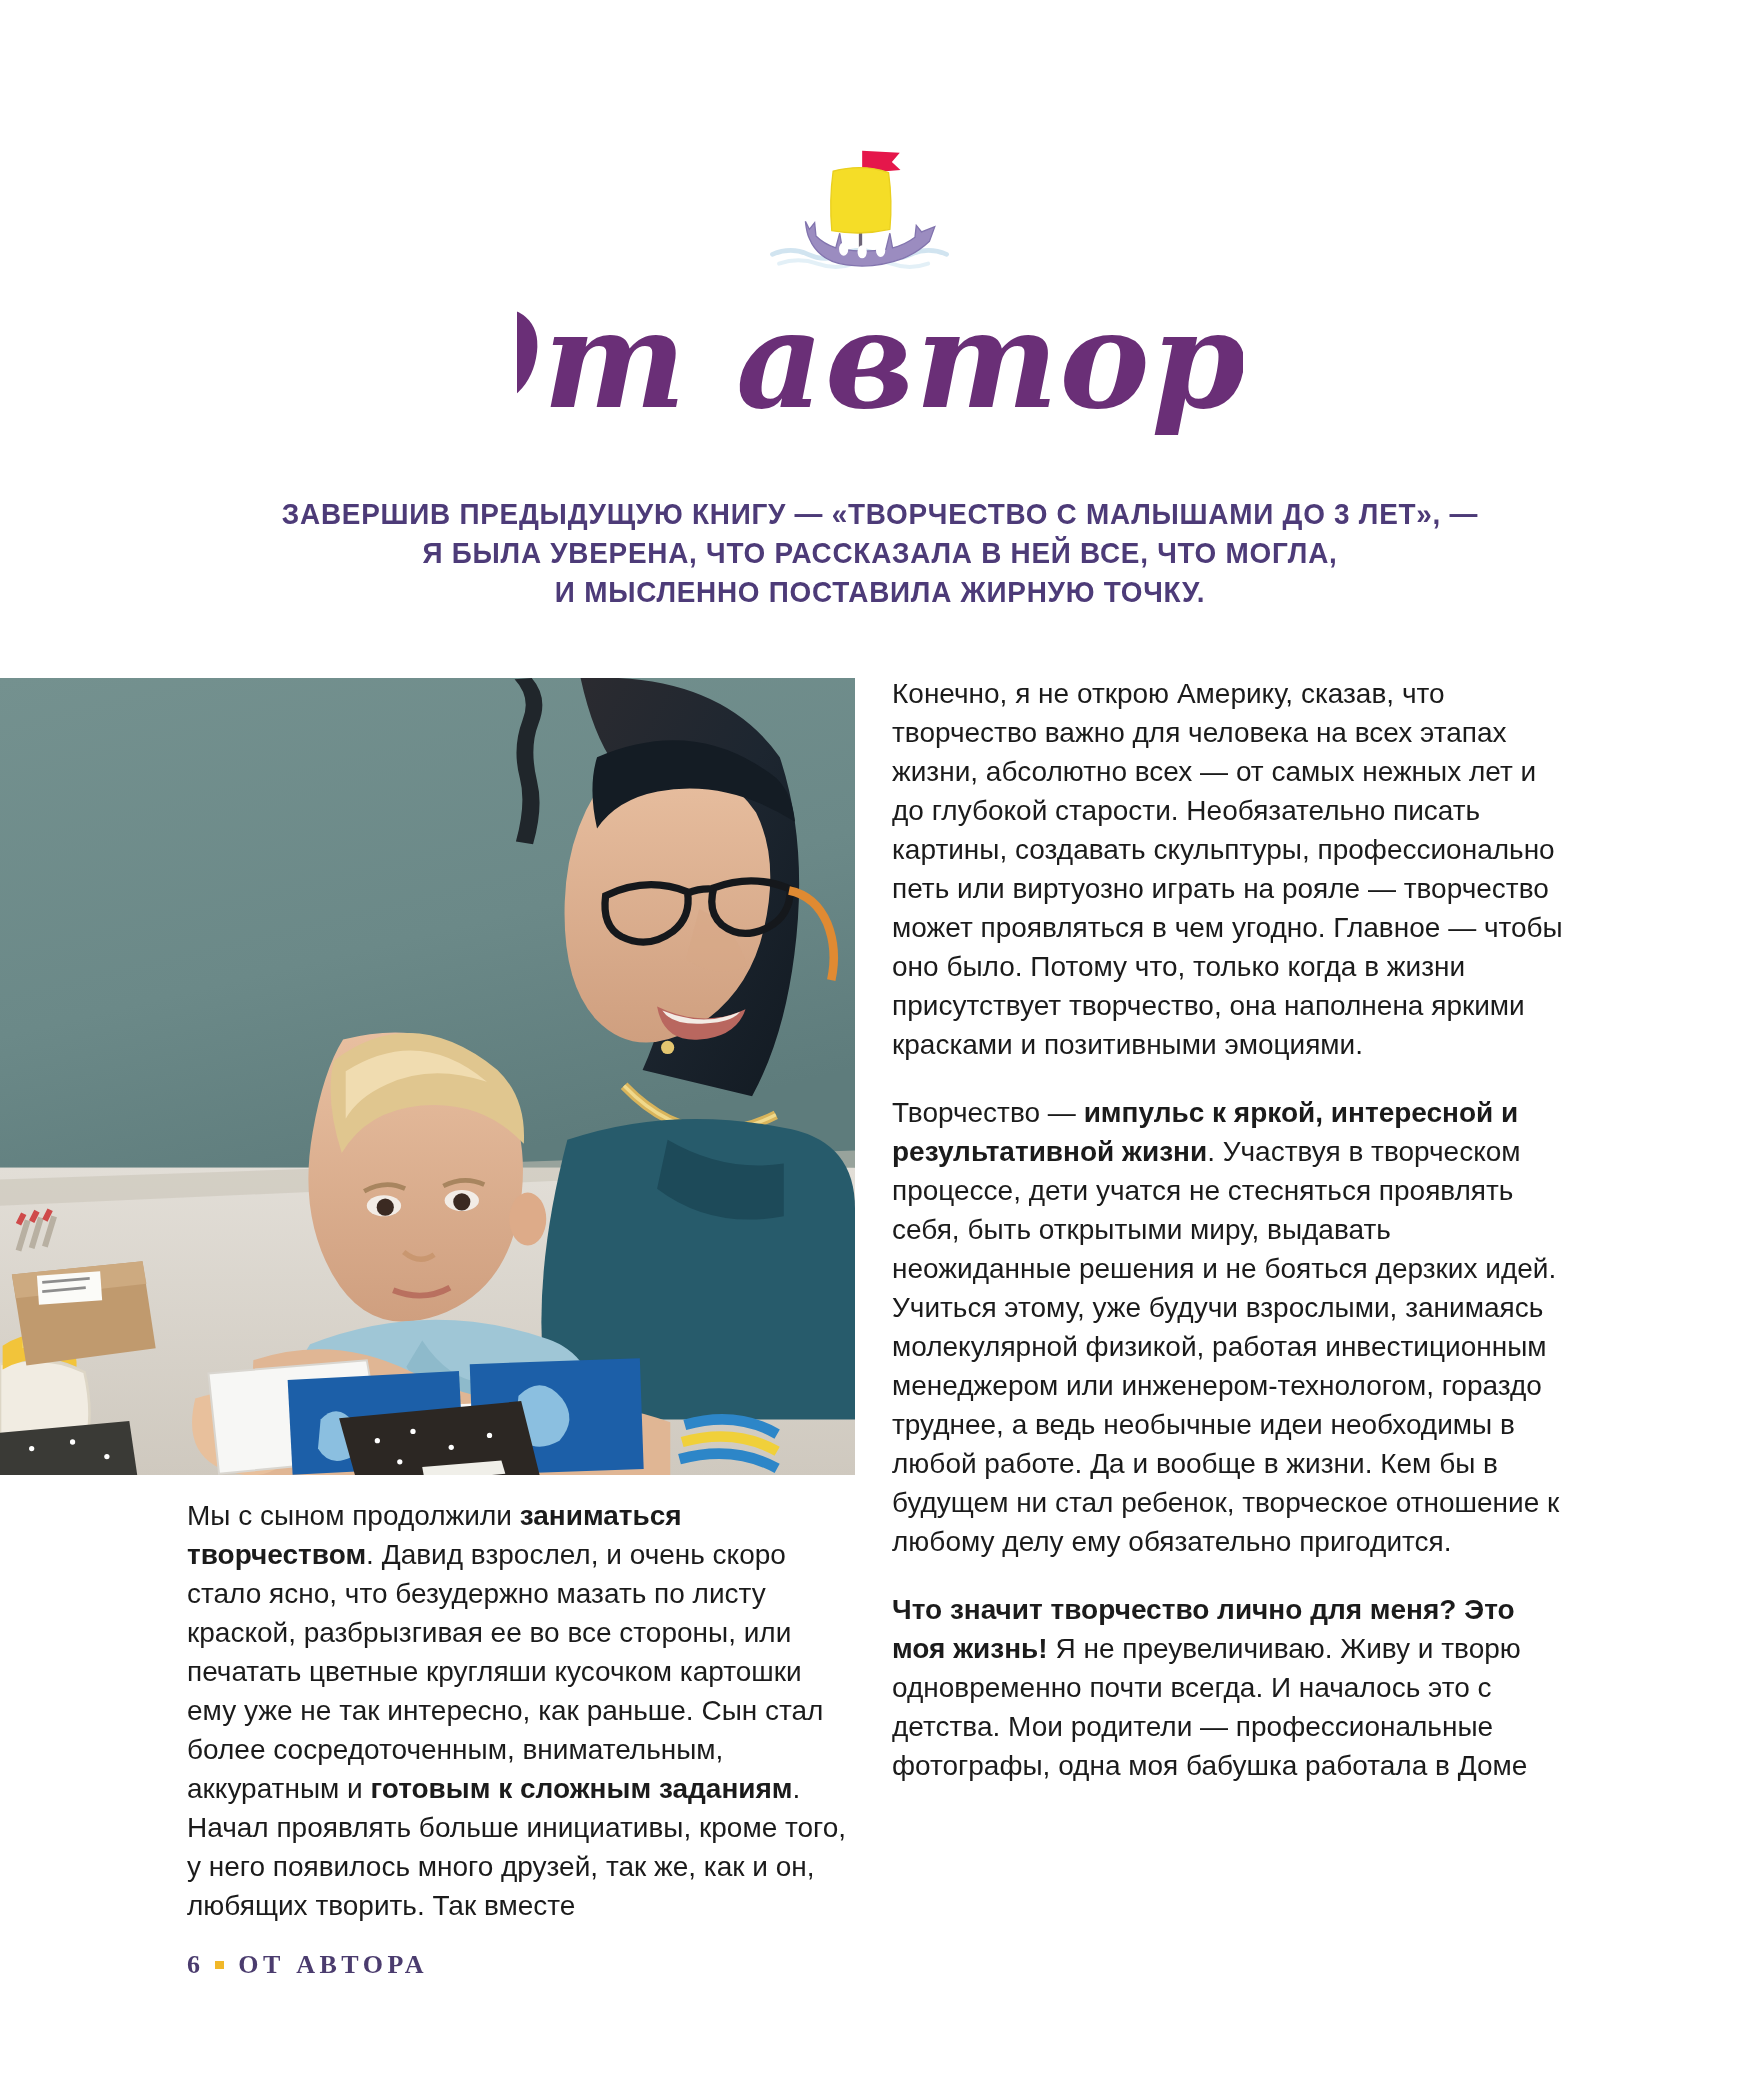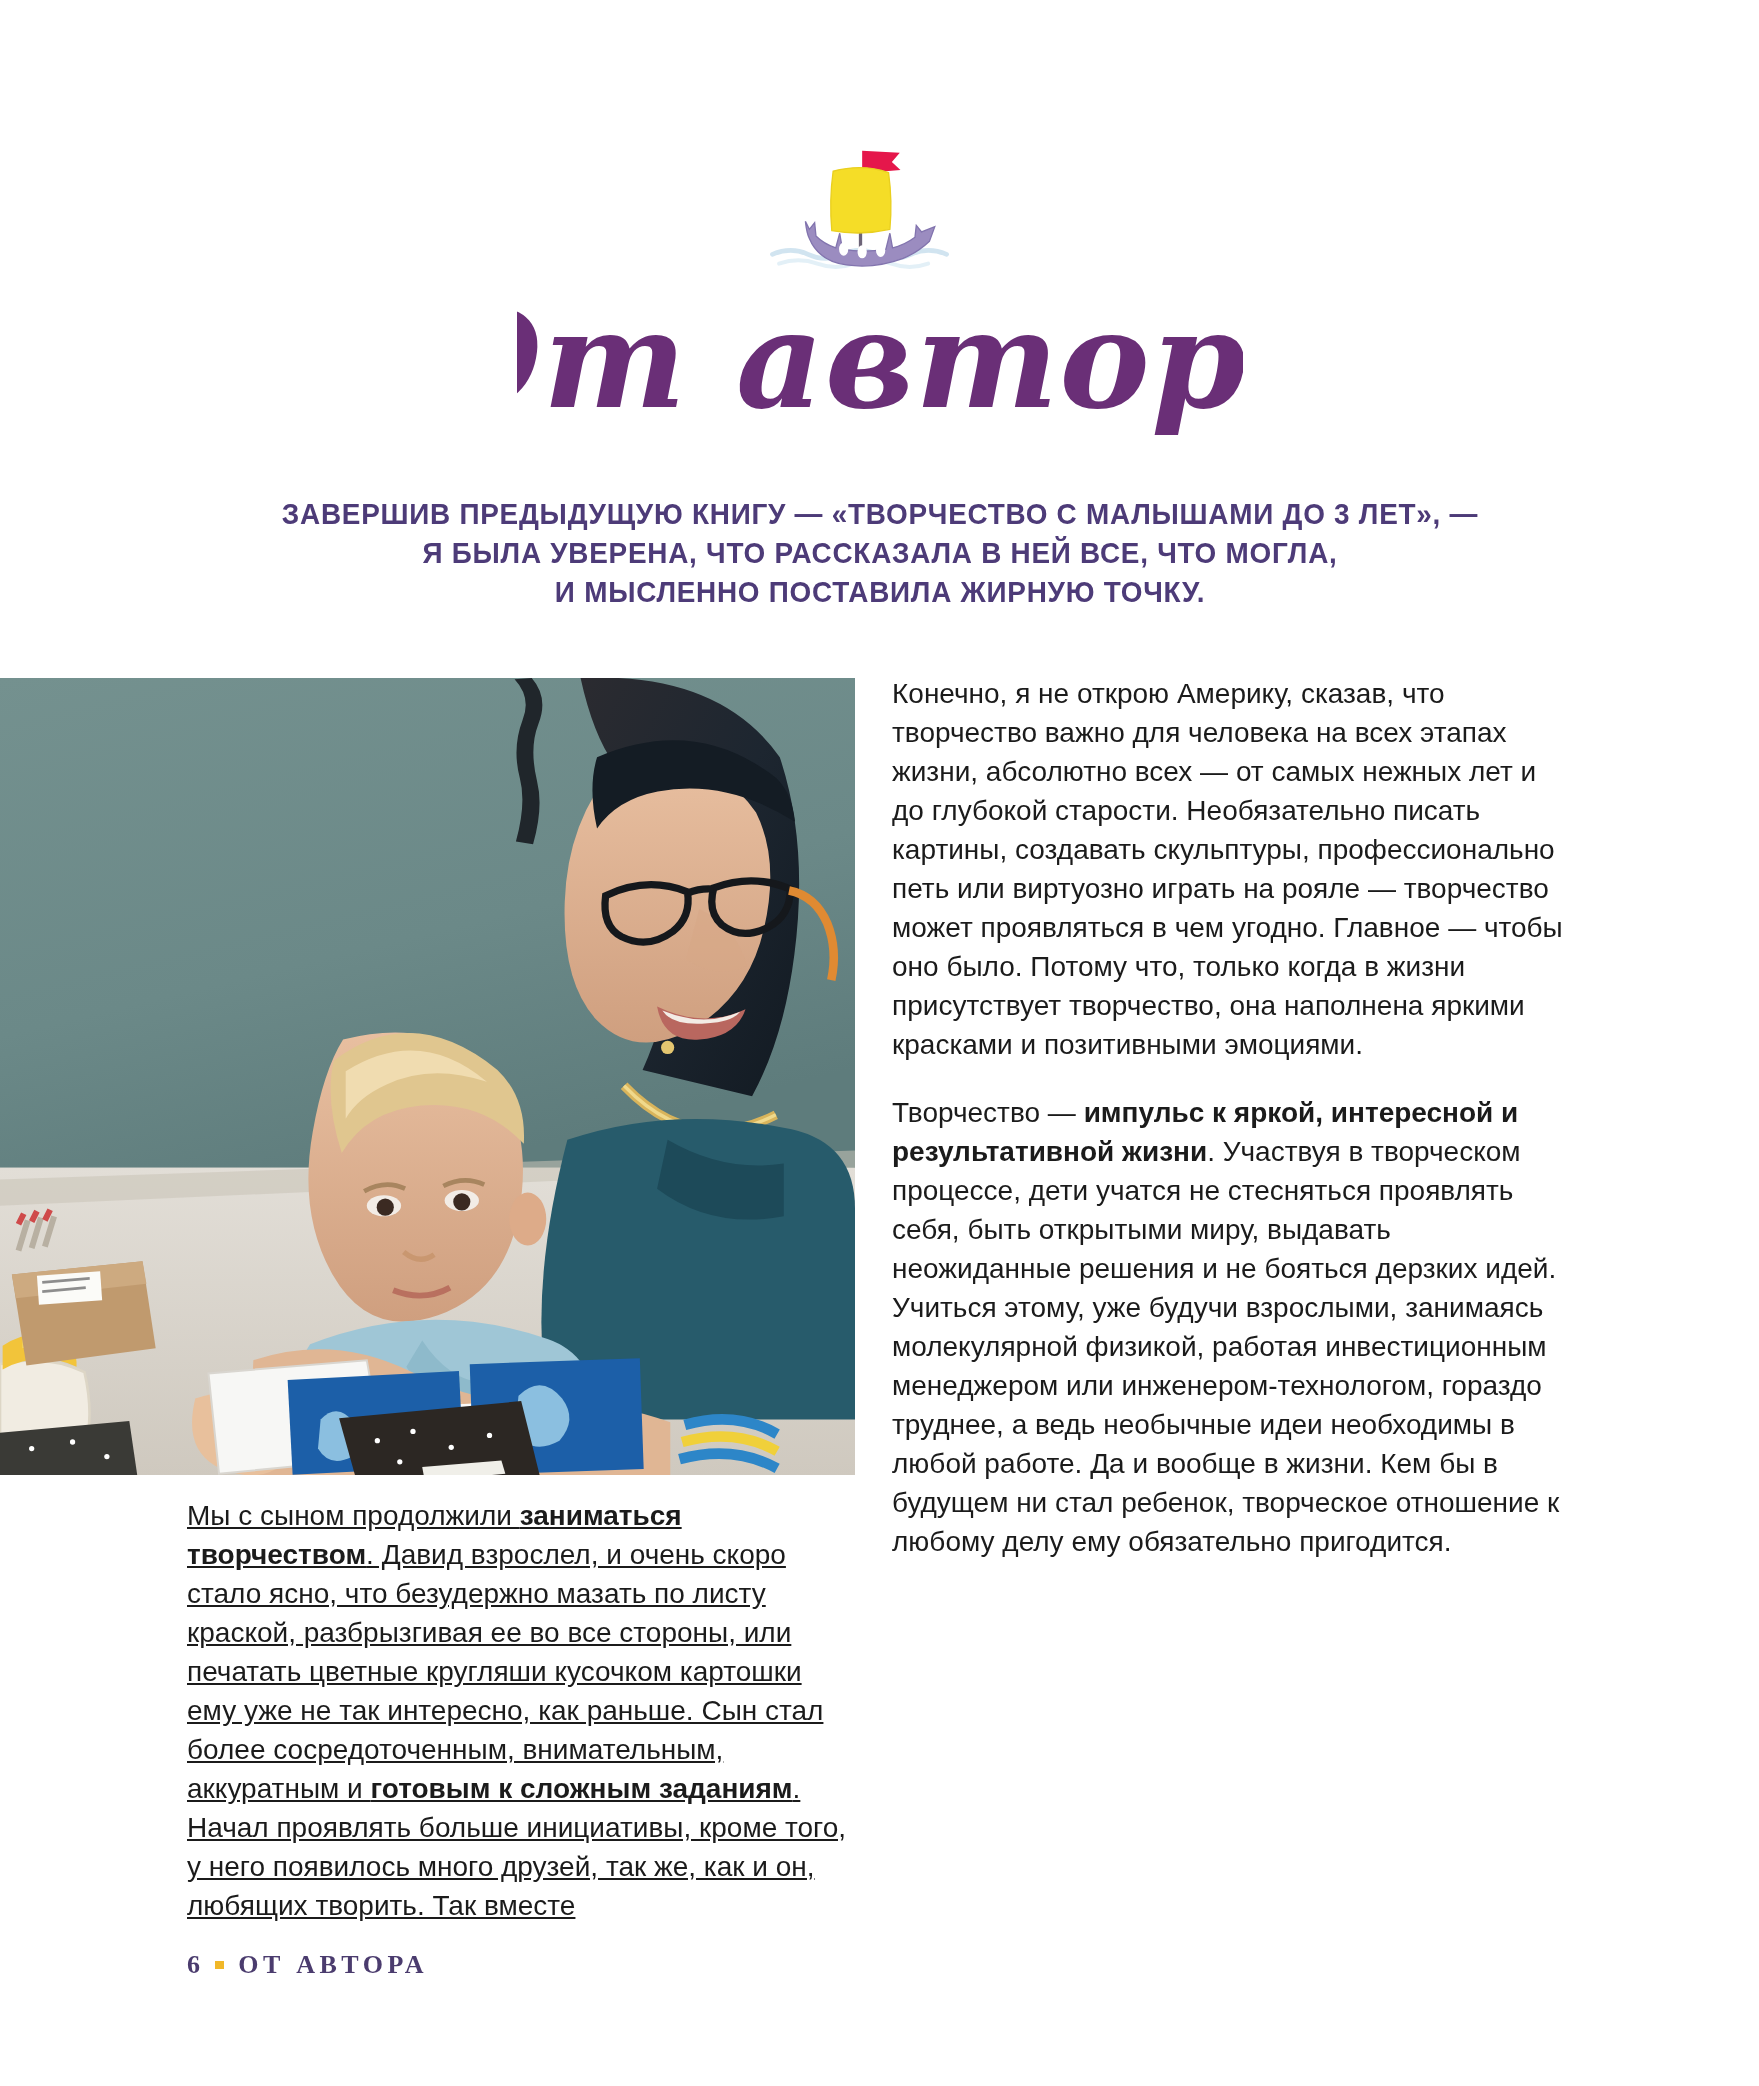--- a/index.html
+++ b/index.html
@@ -87,21 +87,20 @@
     font-family: "Liberation Sans Narrow", "Liberation Sans", sans-serif;
     font-size: 28px;
     line-height: 39px;
     color: #1b1b1b;
     text-align: left;
   }
   .col-left {
     left: 187px;
     top: 1496px;
     width: 660px;
-    text-decoration: underline;
   }
   .col-right {
     left: 892px;
     top: 674px;
     width: 672px;
   }
   .col p { margin: 0 0 29px 0; }
   .col p:last-child { margin-bottom: 0; }
   .col b { font-weight: 700; }
 
@@ -304,20 +303,21 @@
     </svg>
   </div>
 
   <div class="col col-left">
       <p><span>Мы с сыном продолжили </span><b>заниматься творчеством</b><span>. Давид взрослел, и очень скоро стало ясно, что безудержно мазать по листу краской, разбрызгивая ее во все стороны, или печатать цветные кругляши кусочком картошки ему уже не так интересно, как раньше. Сын стал более сосредоточенным, внимательным, аккуратным и </span><b>готовым к сложным заданиям</b><span>. Начал проявлять больше инициативы, кроме того, у него появилось много друзей, так же, как и он, любящих творить. Так вместе </span></p>
     </div>
 
   <div class="col col-right">
       <p><span>Конечно, я не открою Америку, сказав, что творчество важно для человека на всех этапах жизни, абсолютно всех — от самых нежных лет и до глубокой старости. Необязательно писать картины, создавать скульптуры, профессионально петь или виртуозно играть на рояле — творчество может проявляться в чем угодно. Главное — чтобы оно было. Потому что, только когда в жизни присутствует творчество, она наполнена яркими красками и позитивными эмоциями.</span></p>
       <p><span>Творчество — </span><b>импульс к яркой, интересной и результативной жизни</b><span>. Участвуя в творческом процессе, дети учатся не стесняться проявлять себя, быть открытыми миру, выдавать неожиданные решения и не бояться дерзких идей. Учиться этому, уже будучи взрослыми, занимаясь молекулярной физикой, работая инвестиционным менеджером или инженером-технологом, гораздо труднее, а ведь необычные идеи необходимы в любой работе. Да и вообще в жизни. Кем бы в будущем ни стал ребенок, творческое отношение к любому делу ему обязательно пригодится.</span></p>
+      <p><b>Что значит творчество лично для меня? Это моя жизнь!</b><span> Я не преувеличиваю. Живу и творю одновременно почти всегда. И началось это с детства. Мои родители — профессиональные фотографы, одна моя бабушка работала в Доме</span></p>
     </div>
 
   <div class="footer">
     <span class="pageno">6</span>
     <span class="dot"></span>
     <span class="sect">ОТ АВТОРА</span>
   </div>
 
 </div>
 

